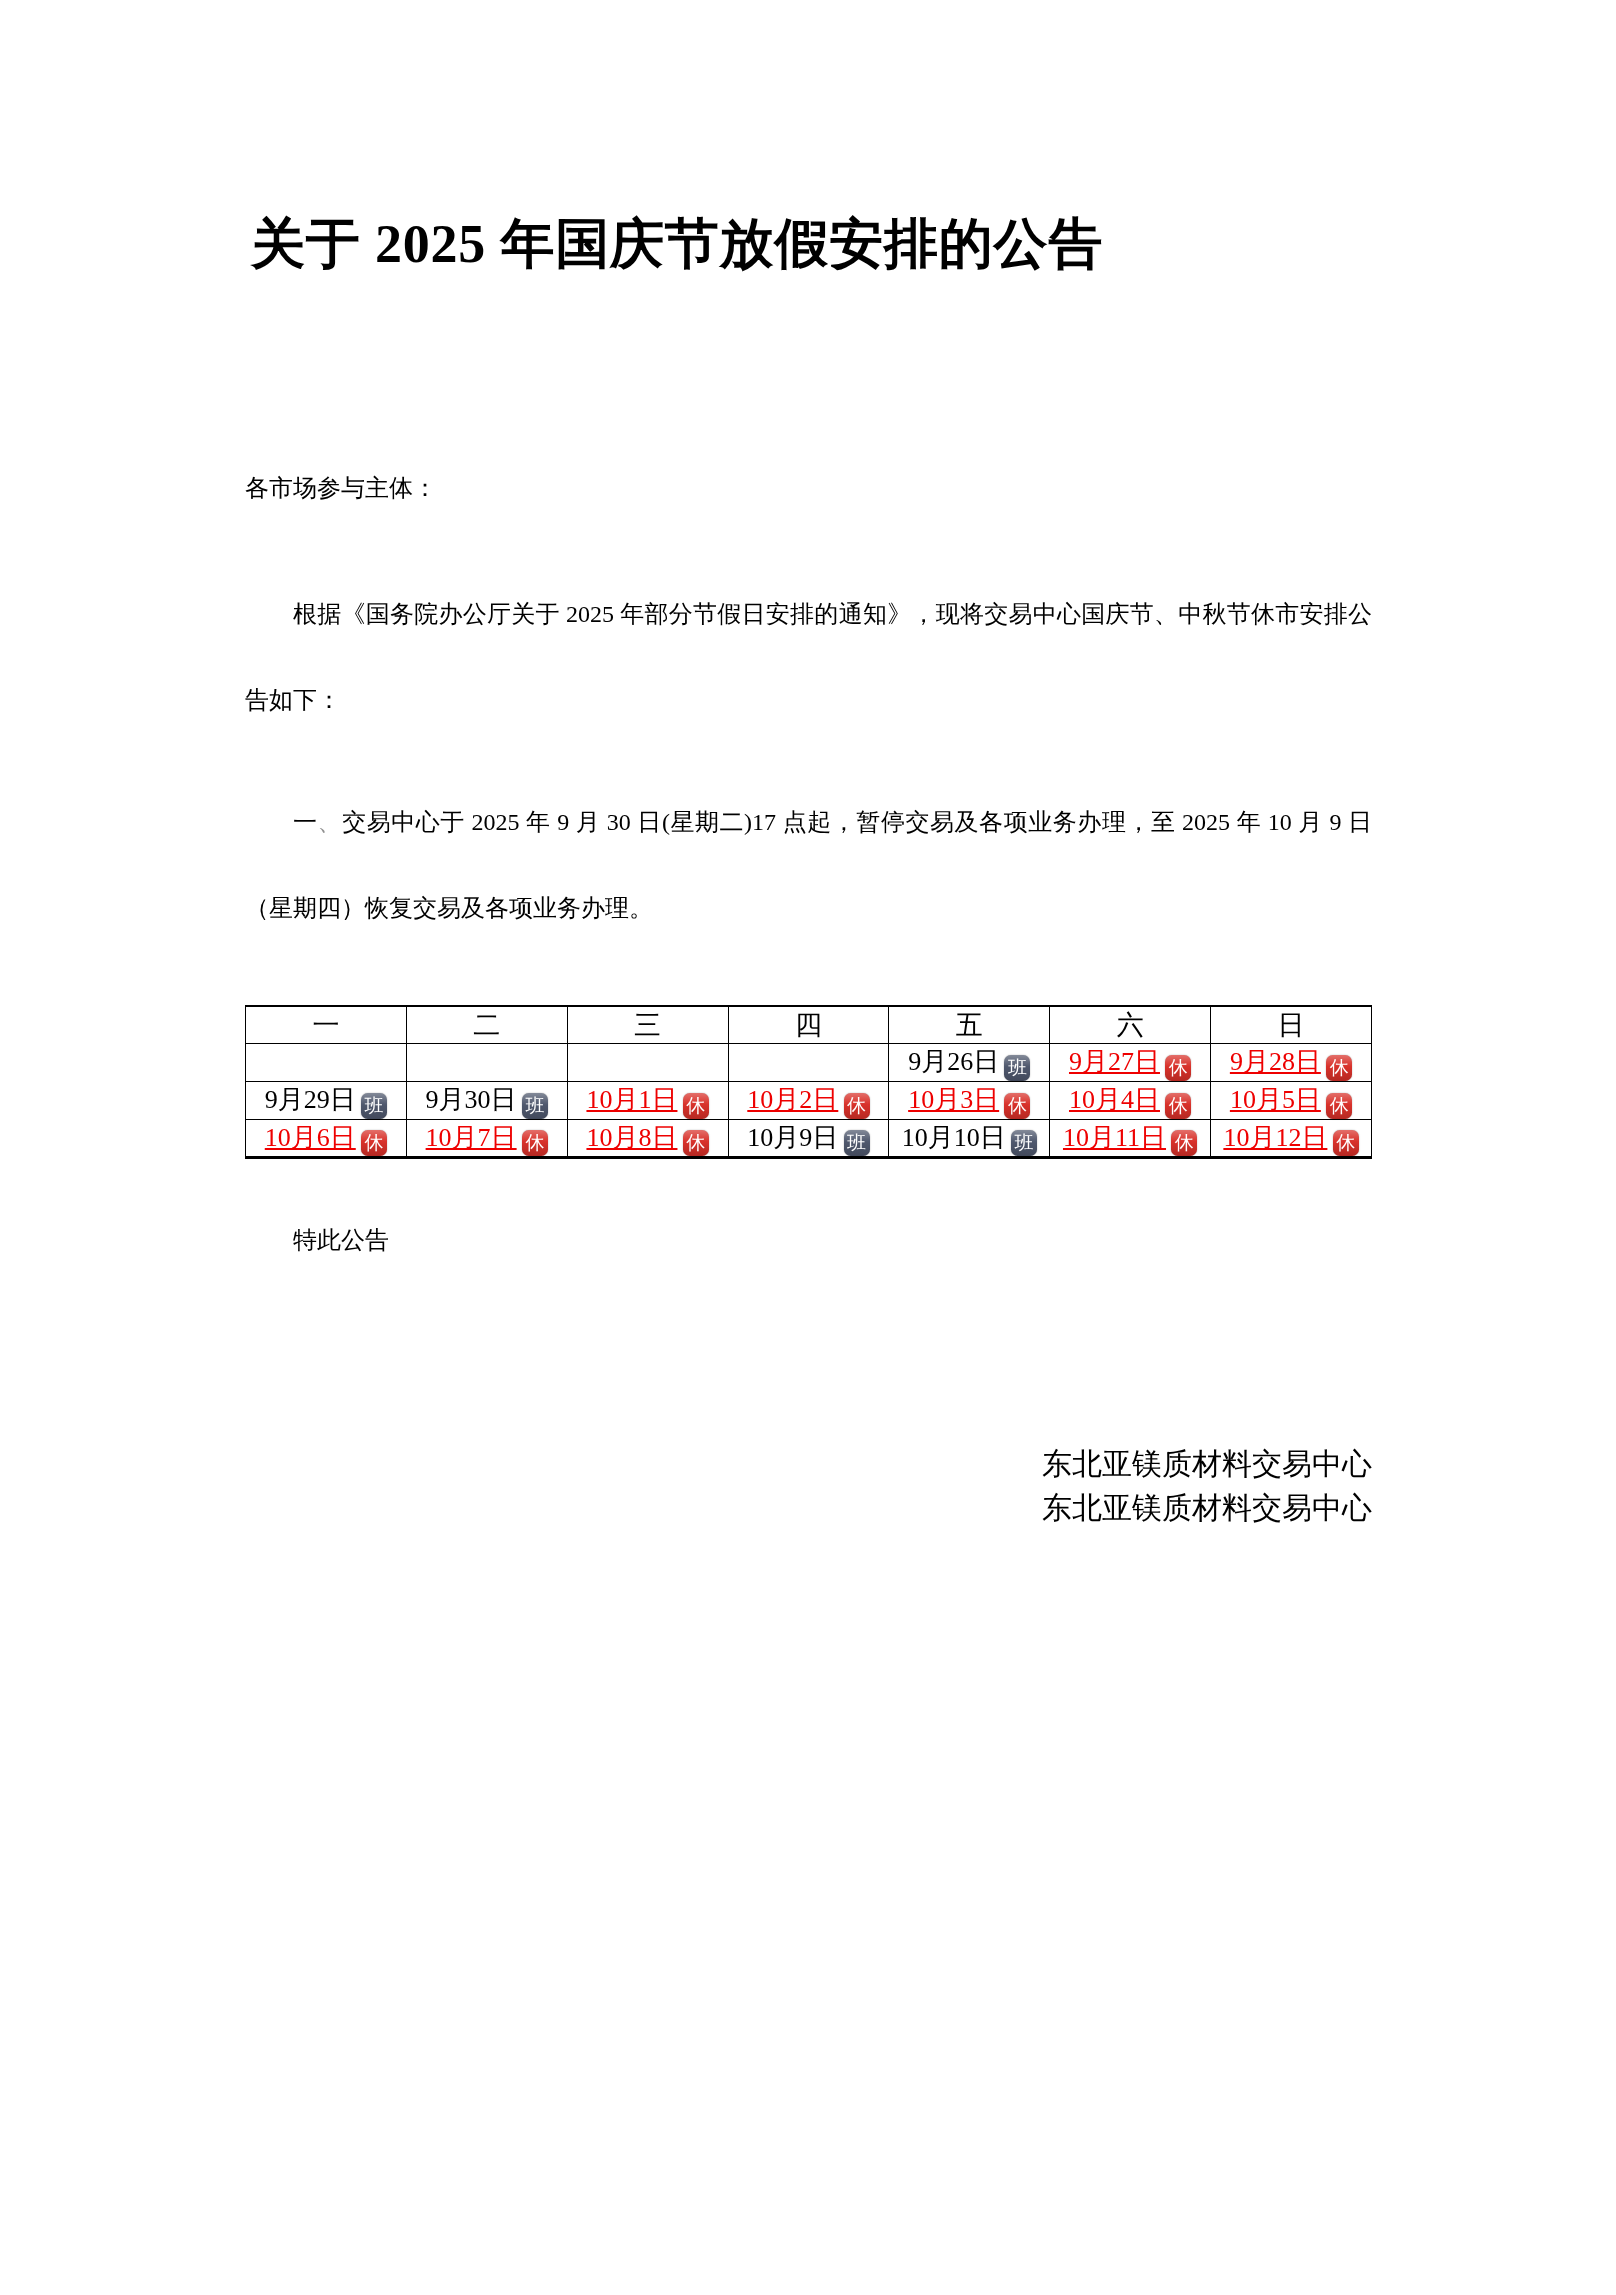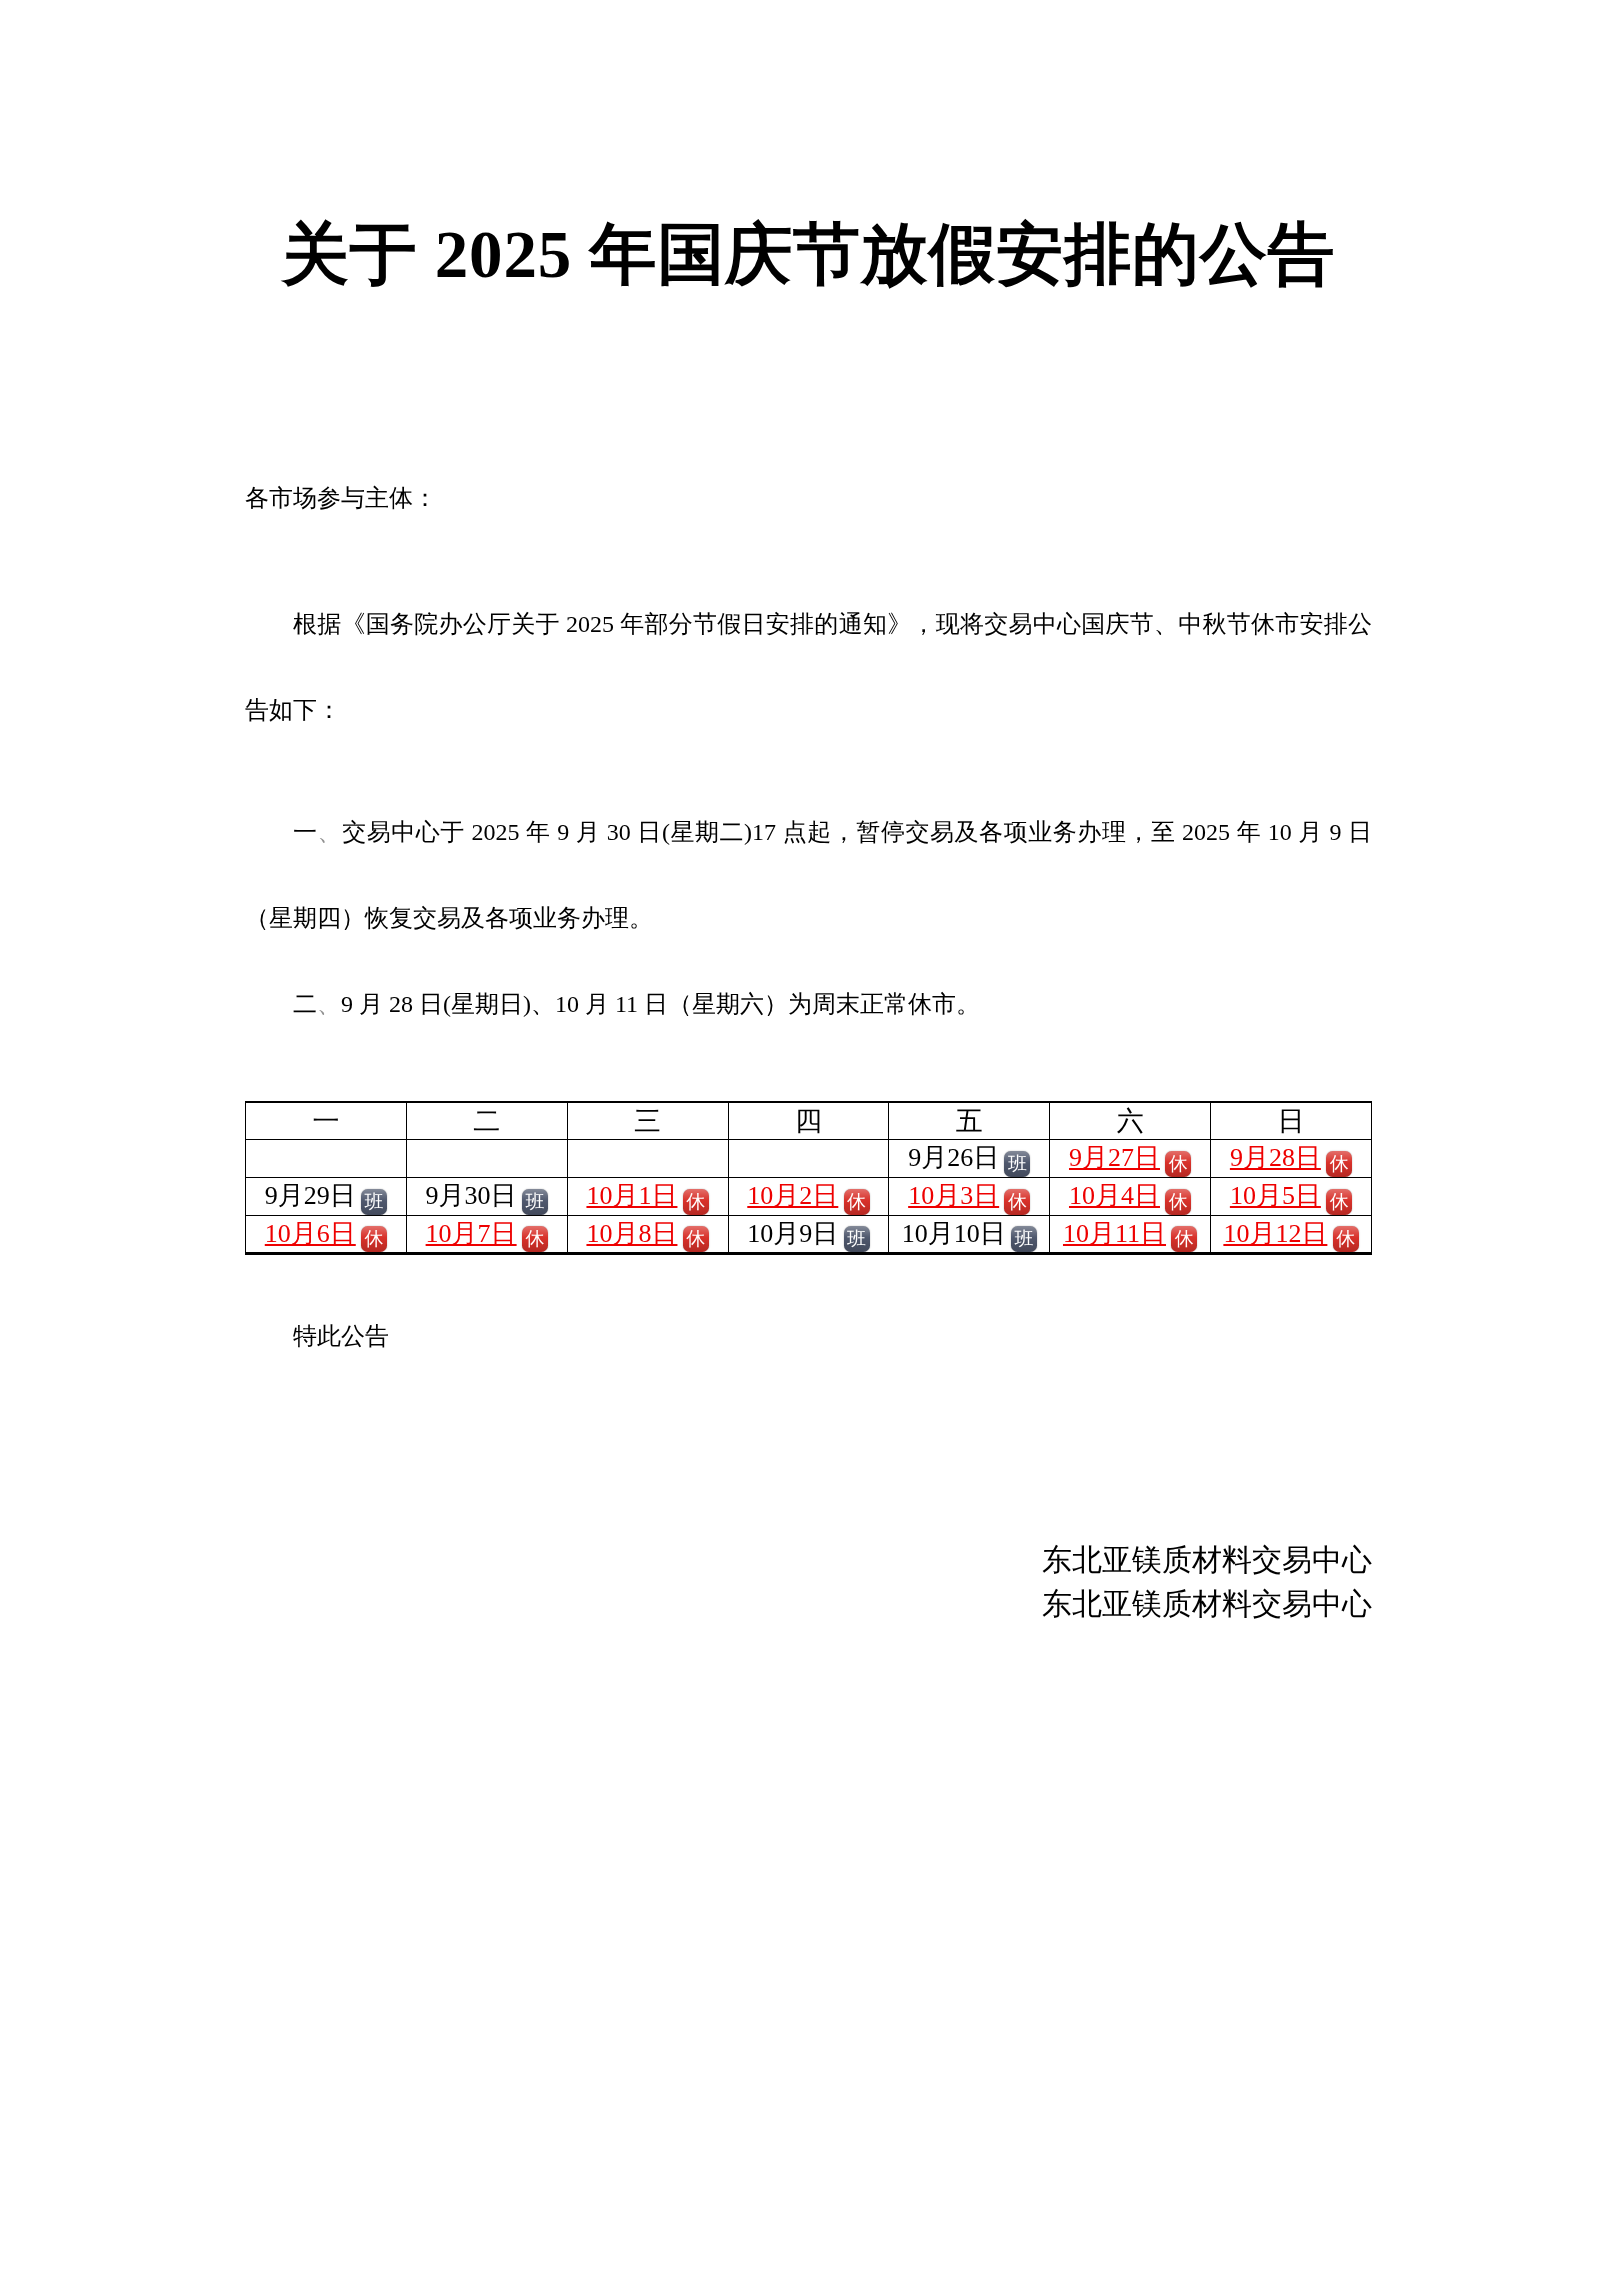--- a/index.html
+++ b/index.html
@@ -9,25 +9,25 @@
     height: 2295px;
     margin: 0 auto;
     background: #ffffff;
     box-sizing: border-box;
     padding: 204px 245px 0 245px;
     font-family: "Liberation Serif", "DejaVu Serif", serif;
     color: #000;
     overflow: hidden;
   }
   .title {
-    margin: 16px;
-    font-size: 67px;
+    margin: 6px;
+    font-size: 54px;
     line-height: 68px;
     font-weight: bold;
-    text-align: center;
+    text-align: left;
     letter-spacing: 0.8px;
   }
   .para {
     margin: 0;
     font-size: 24px;
     line-height: 86px;
     text-align: justify;
   }
   .salutation { margin-top: 167px; }
   .intro      { margin-top: 40px; text-indent: 2em; }
@@ -94,21 +94,20 @@
 <div class="page">
 
   <h1 class="title">关于 2025 年国庆节放假安排的公告</h1>
 
   <p class="para salutation">各市场参与主体：</p>
 
   <p class="para intro">根据《国务院办公厅关于 2025 年部分节假日安排的通知》，现将交易中心国庆节、中秋节休市安排公告如下：</p>
 
   <p class="para item-1"><span>一</span><span class="enum-comma">、</span><span>交易中心于 2025 年 9 月 30 日(星期二)17 点起，暂停交易及各项业务办理，至 2025 年 10 月 9 日（星期四）恢复交易及各项业务办理。</span></p>
 
-  <p class="para item-2"><span>二</span><span class="enum-comma">、</span><span>9 月 28 日(星期日)、10 月 11 日（星期六）为周末正常休市。</span></p>
 
   <table class="calendar" style="--work-badge: #4f586d; --rest-badge: #d8312a; --rest-text: #ee0000; --work-text: #000000;">
     <thead>
       <tr>
           <th>一</th>
           <th>二</th>
           <th>三</th>
           <th>四</th>
           <th>五</th>
           <th>六</th>

